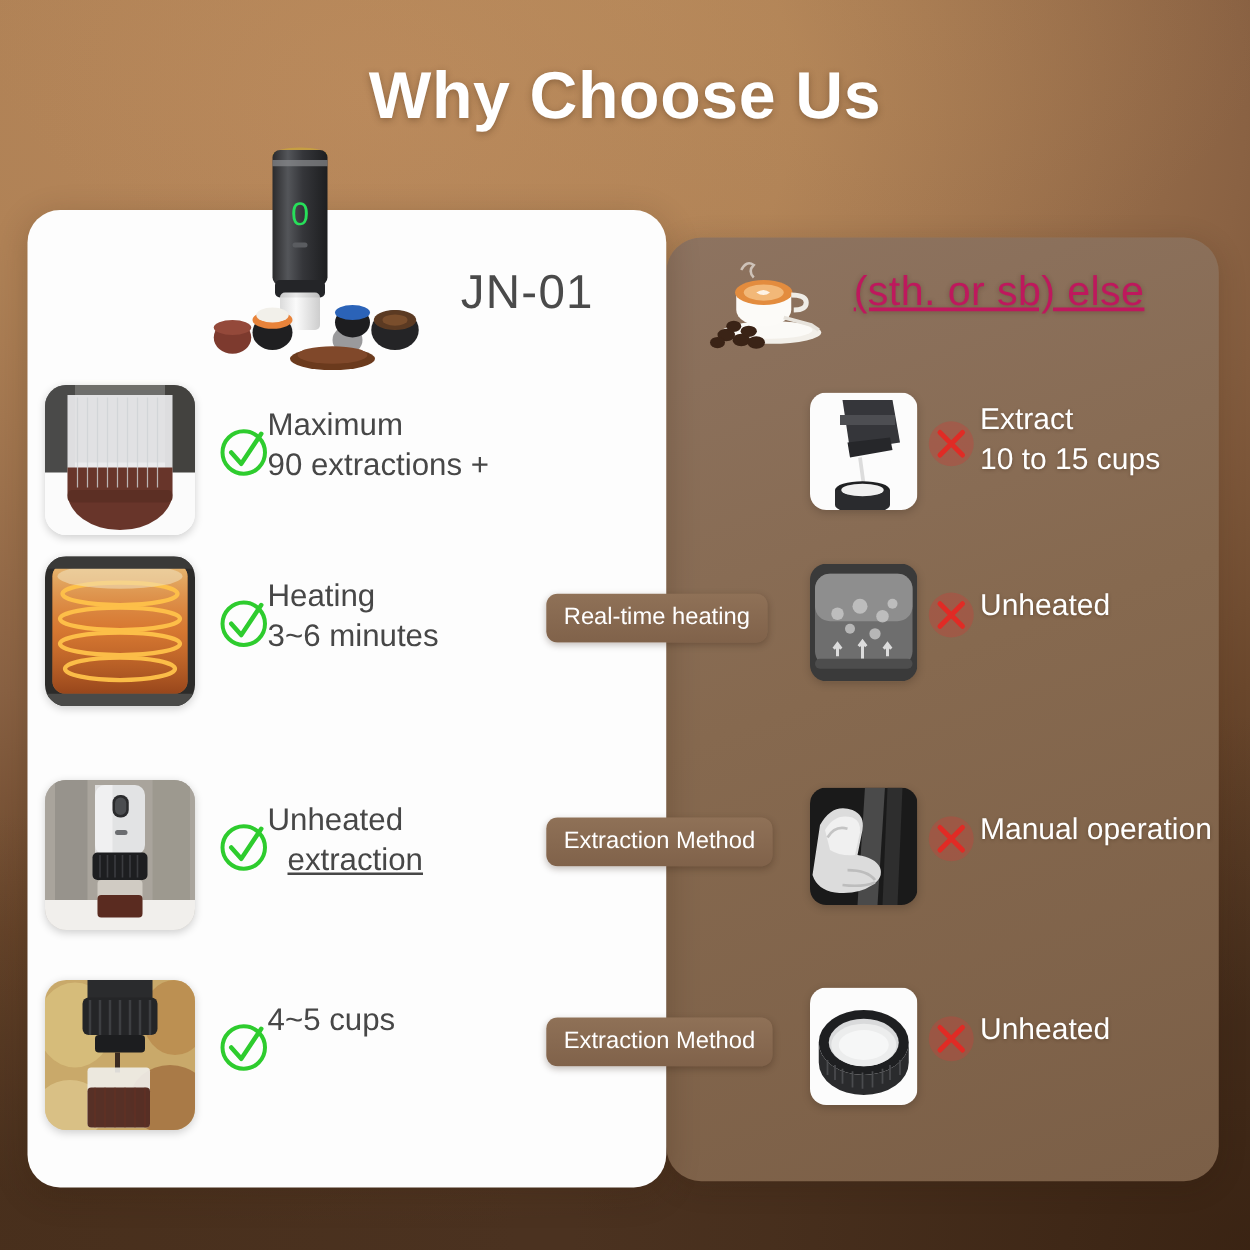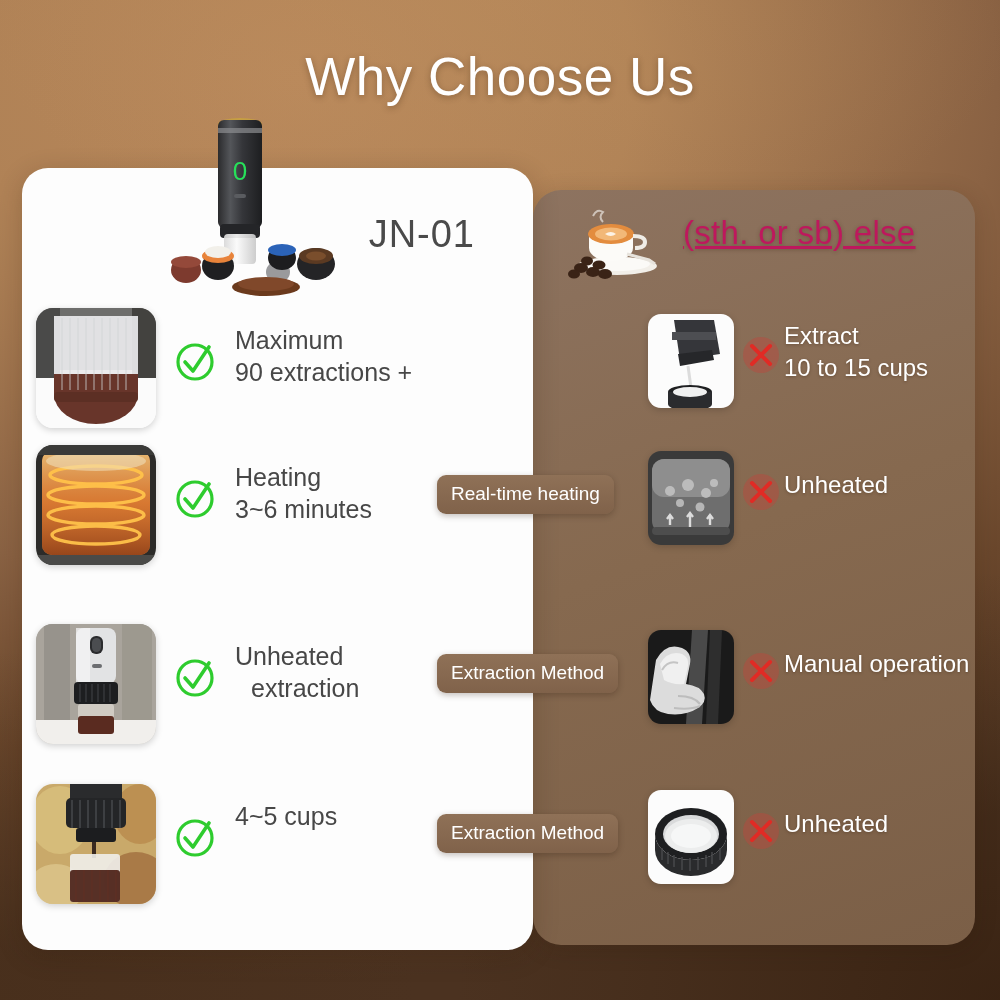--- a/index.html
+++ b/index.html
@@ -16,21 +16,21 @@
       radial-gradient(ellipse 70% 55% at 100% 100%, rgba(55,33,17,.85) 0%, rgba(60,38,20,.25) 55%, rgba(0,0,0,0) 78%),
       radial-gradient(ellipse 60% 50% at 0% 100%, rgba(70,45,25,.55) 0%, rgba(0,0,0,0) 70%),
       radial-gradient(ellipse 75% 40% at 50% 0%, rgba(190,145,95,.35) 0%, rgba(0,0,0,0) 70%);
     pointer-events:none;
   }
 
   
   .title{
     position:absolute; top:46px; left:0; width:1000px;
     text-align:center; color:#fff;
-    font-size:53px; font-weight:normal; letter-spacing:.5px;
+    font-size:53px; font-weight:bold; letter-spacing:.5px;
     text-shadow:0 2px 6px rgba(60,35,15,.35);
   }
 
   
   .panel-right{
     position:absolute; left:533px; top:190px; width:442px; height:755px;
     background:linear-gradient(160deg,#8d7360 0%,#86694f 45%,#7b5f47 100%);
     border-radius:28px 28px 28px 28px;
     box-shadow:0 4px 22px rgba(40,22,10,.18);
   }
@@ -64,21 +64,21 @@
     box-shadow:0 2px 7px rgba(0,0,0,.18);
   }
   .thumb-l{ left:36px; top:6px; }
   .thumb-r{ left:648px; top:12px; width:86px; height:94px; border-radius:13px; }
 
   .check-ic{ position:absolute; left:174px; top:38px; width:44px; height:44px; }
   .cross-ic{ position:absolute; left:742px; top:34px; width:38px; height:38px; }
 
   .txt-l{
     position:absolute; left:214px; top:22px; width:230px;
-    font-size:25px; line-height:32px; color:#474747;margin-left:21px;
+    font-size:25px; line-height:32px; color:#474747;
   }
   .txt-r{
     position:absolute; left:784px; top:18px; width:216px;
     font-size:24px; line-height:32px; color:#fff;
     text-shadow:0 1px 3px rgba(50,30,12,.35);
   }
   .badge{
     position:absolute; left:437px; top:36px;
     padding:8px 14px 9px; border-radius:9px;
     background:linear-gradient(180deg,#8f7157 0%,#80624a 100%);
@@ -287,21 +287,21 @@
       <rect x="42" y="80" width="36" height="28" rx="3" fill="#d9d4cd" opacity=".8"></rect>
       <rect x="42" y="92" width="36" height="18" rx="3" fill="#5a2b20"></rect>
     </svg>
   </div>
   <svg class="check-ic" viewBox="0 0 44 44">
     <circle cx="21" cy="22" r="17" fill="none" stroke="#2ecc2e" stroke-width="3.2"></circle>
     <path d="M11 22 l8 9 l16 -24" fill="none" stroke="#2ecc2e" stroke-width="3.6" stroke-linecap="round" stroke-linejoin="round"></path>
   </svg>
   <div class="txt-l">
     <div>Unheated</div>
-    <div style="padding-left:16px;">extraction</div>
+    <div style="padding-left:16px;text-decoration:underline;">extraction</div>
   </div>
   <div class="badge">Extraction Method</div>
   <div class="thumb thumb-r">
     <svg viewBox="0 0 86 94" width="86" height="94">
       <rect width="86" height="94" fill="#1a1a1a"></rect>
       <path d="M44 0 h16 l-6 94 h-16 z" fill="#4a4a4a"></path>
       <path d="M62 0 h12 l-4 94 h-12 z" fill="#2e2e2e"></path>
       <path d="M8 30 q10-18 26-12 q10 4 8 16 l-4 20 q14 2 18 10 q3 8 -6 14 q-12 8 -30 6 q-14-2 -18-14 z" fill="#dcdcdc"></path>
       <path d="M12 34 q8-14 22-10 q7 3 6 12 l-4 18 q-12 1 -20 -4 z" fill="#f0f0f0"></path>
       <path d="M14 40 q6-10 16-7" fill="none" stroke="#c4c4c4" stroke-width="2"></path>

